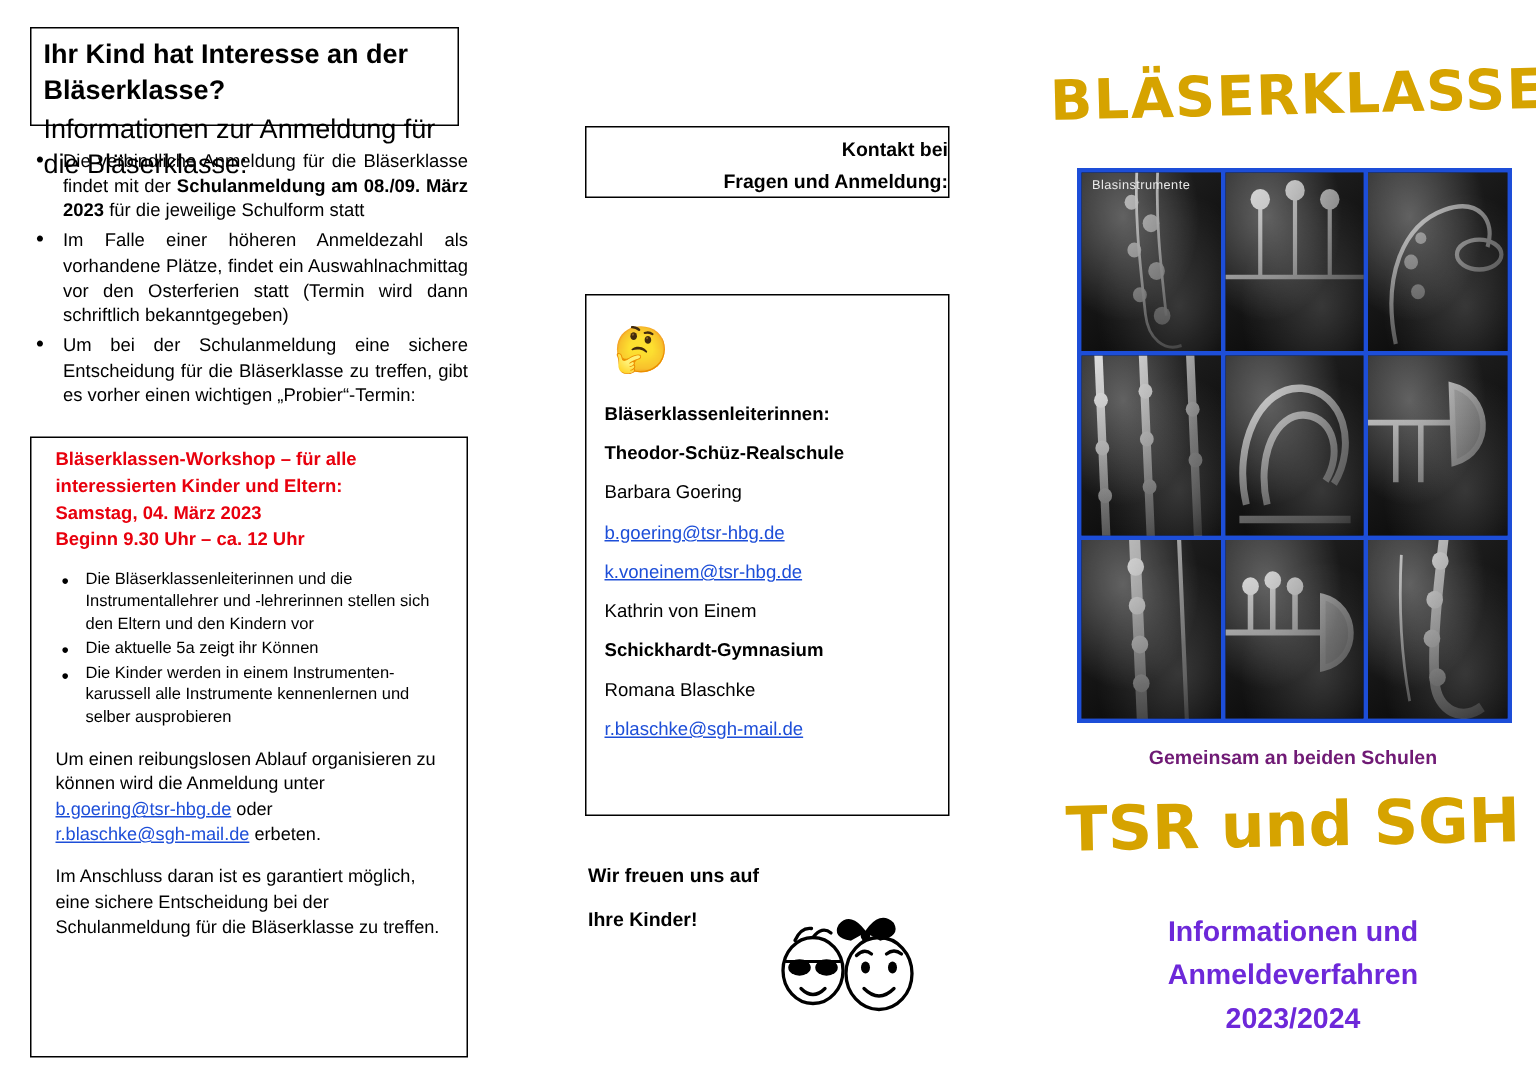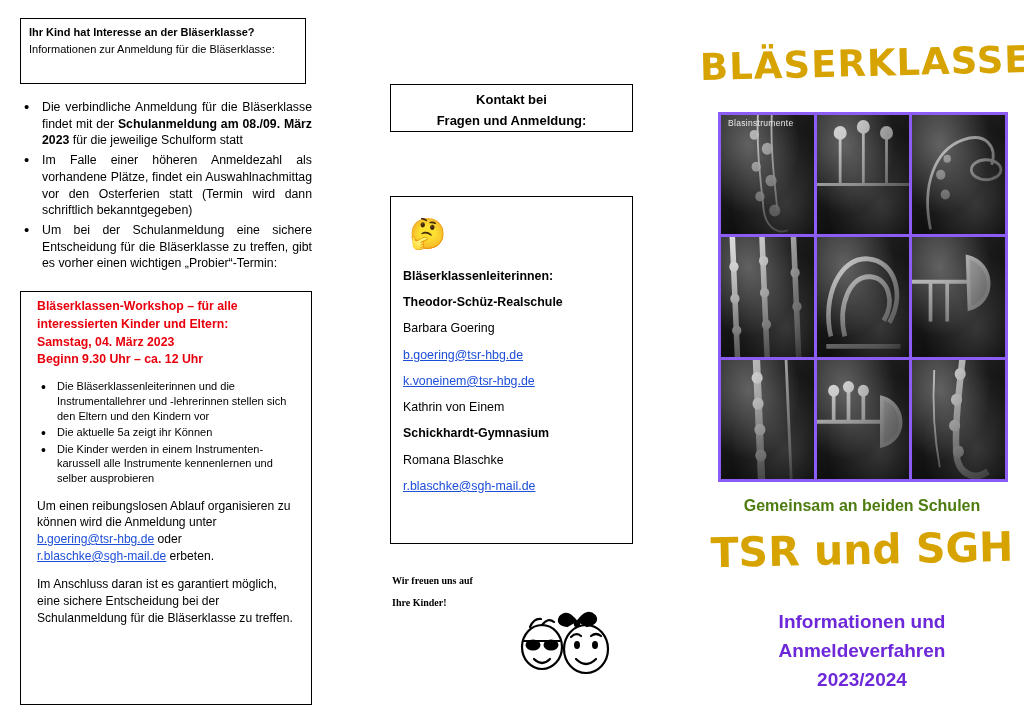--- a/index.html
+++ b/index.html
@@ -34,21 +34,21 @@
     display: inline-block;
   }
 
   #intro-box {
     position: absolute;
     left: 20px;
     top: 18px;
     width: 286px;
     height: 66px;
     padding: 6px 8px 0 8px;
-    font-size: 11px;
+    font-size: 18px;
     line-height: 1.32;
   }
   #intro-box .t1 { font-weight: bold; display:block; margin-bottom: 2px;}
   #intro-box .t2 { display:block; }
 
   #bullets-1 {
     position: absolute;
     left: 20px;
     top: 99px;
     width: 292px;
@@ -116,21 +116,21 @@
     line-height: 1.38;
   }
 
   
   #contact-head-box {
     position: absolute;
     left: 390px;
     top: 84px;
     width: 243px;
     height: 48px;
-    text-align: center;
+    text-align: right;
     font-weight: bold;
     font-size: 13px;
     line-height: 1.6;
     padding-top: 5px;
   }
 
   #contact-box {
     position: absolute;
     left: 390px;
     top: 196px;
@@ -148,23 +148,22 @@
   }
   #contact-box .l { display: block; margin-bottom: 7px; }
   #contact-box .sp { }
 
   #closing {
     position: absolute;
     left: 392px;
     top: 570px;
     width: 230px;
     font-weight: bold;
-    font-size: 10px;
+    font-size: 13px;
     line-height: 2.2;
-    font-family: Liberation Serif, serif;
   }
 
   
   #faces {
     position: absolute;
     left: 512px;
     top: 597px;
     width: 110px;
     height: 90px;
   }
@@ -189,21 +188,21 @@
     letter-spacing: 1px;
     color: #d6a300;
     transform: rotate(-1.4deg);
   }
   #photo-grid {
     position: absolute;
     left: 18px;
     top: 112px;
     width: 290px;
     height: 370px;
-    background: #8b5cf6;
+    background: #1d4ed8;
     display: grid;
     grid-template-columns: repeat(3, 1fr);
     grid-template-rows: repeat(3, 1fr);
     gap: 3px;
     padding: 3px;
     box-sizing: border-box;
   }
   .cell {
     position: relative;
     background: #0b0b0b;
@@ -225,23 +224,23 @@
     color: #e9e9e9;
     font-size: 8.5px;
     letter-spacing: .3px;
     z-index: 3;
   }
   #subtitle-gemeinsam {
     position: absolute;
     left: 0;
     top: 497px;
     width: 324px;
-    color: #4d7c0f;
-    font-weight: bold;
-    font-size: 16px;
+    color: #701a75;
+    font-weight: bold;
+    font-size: 13px;
   }
   #title-tsr {
     position: absolute;
     left: 0;
     top: 526px;
     width: 324px;
     font-family: "DejaVu Sans", sans-serif;
     font-weight: bold;
     font-size: 41px;
     color: #d6a300;

